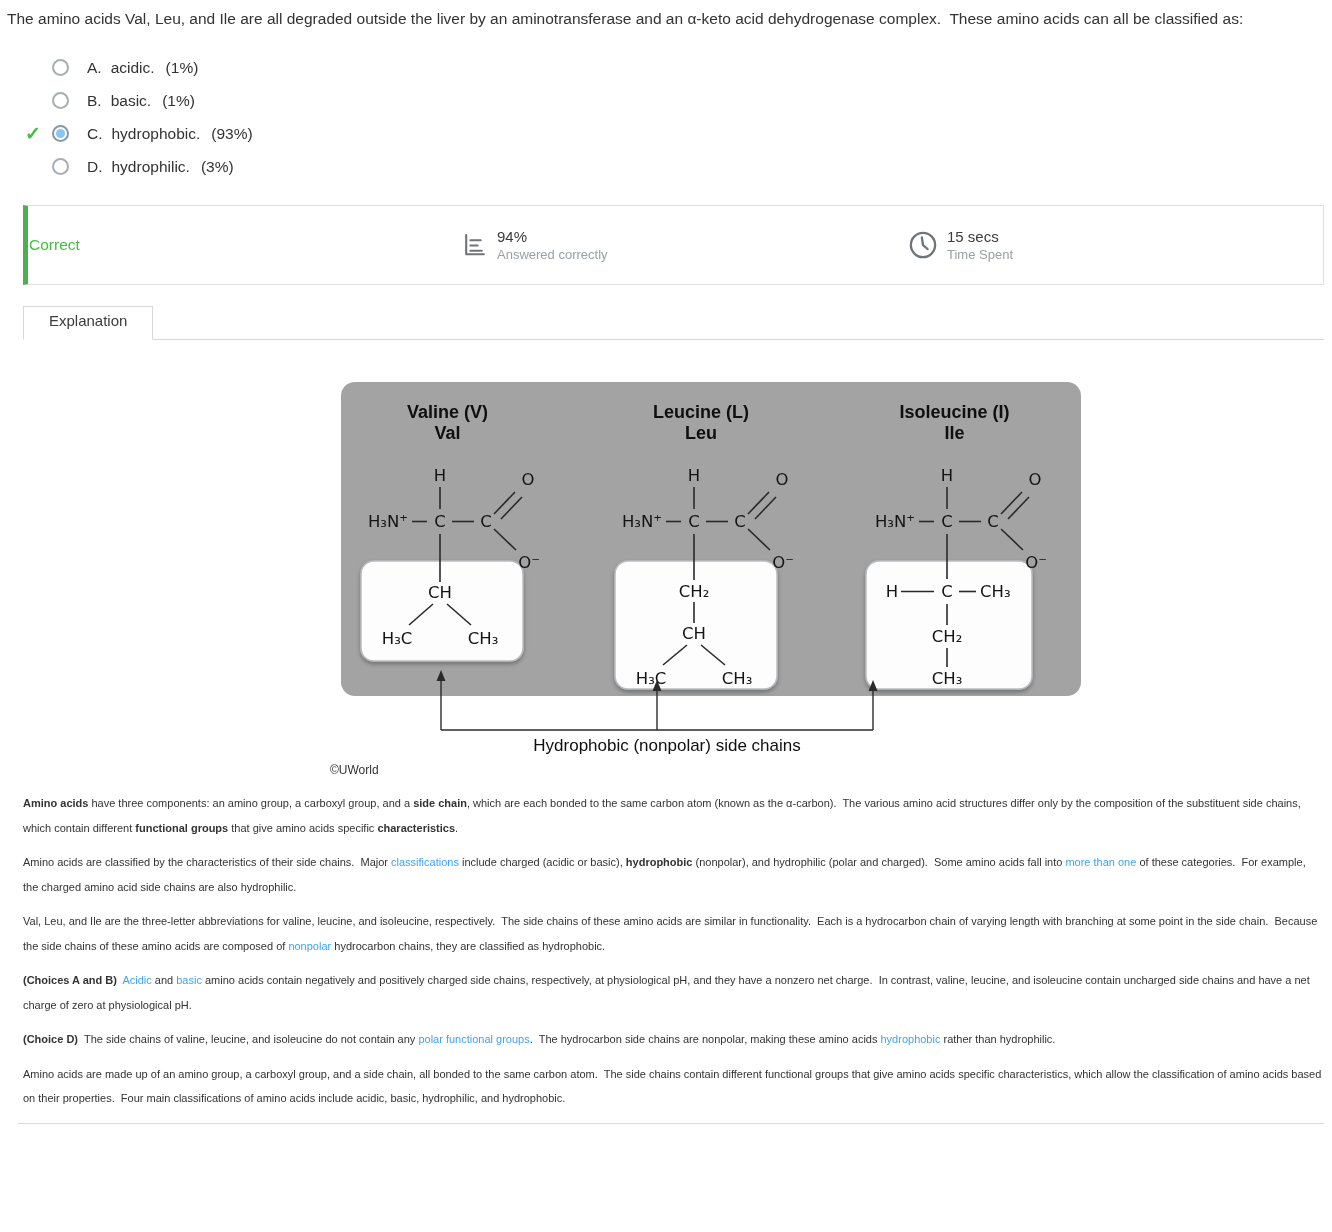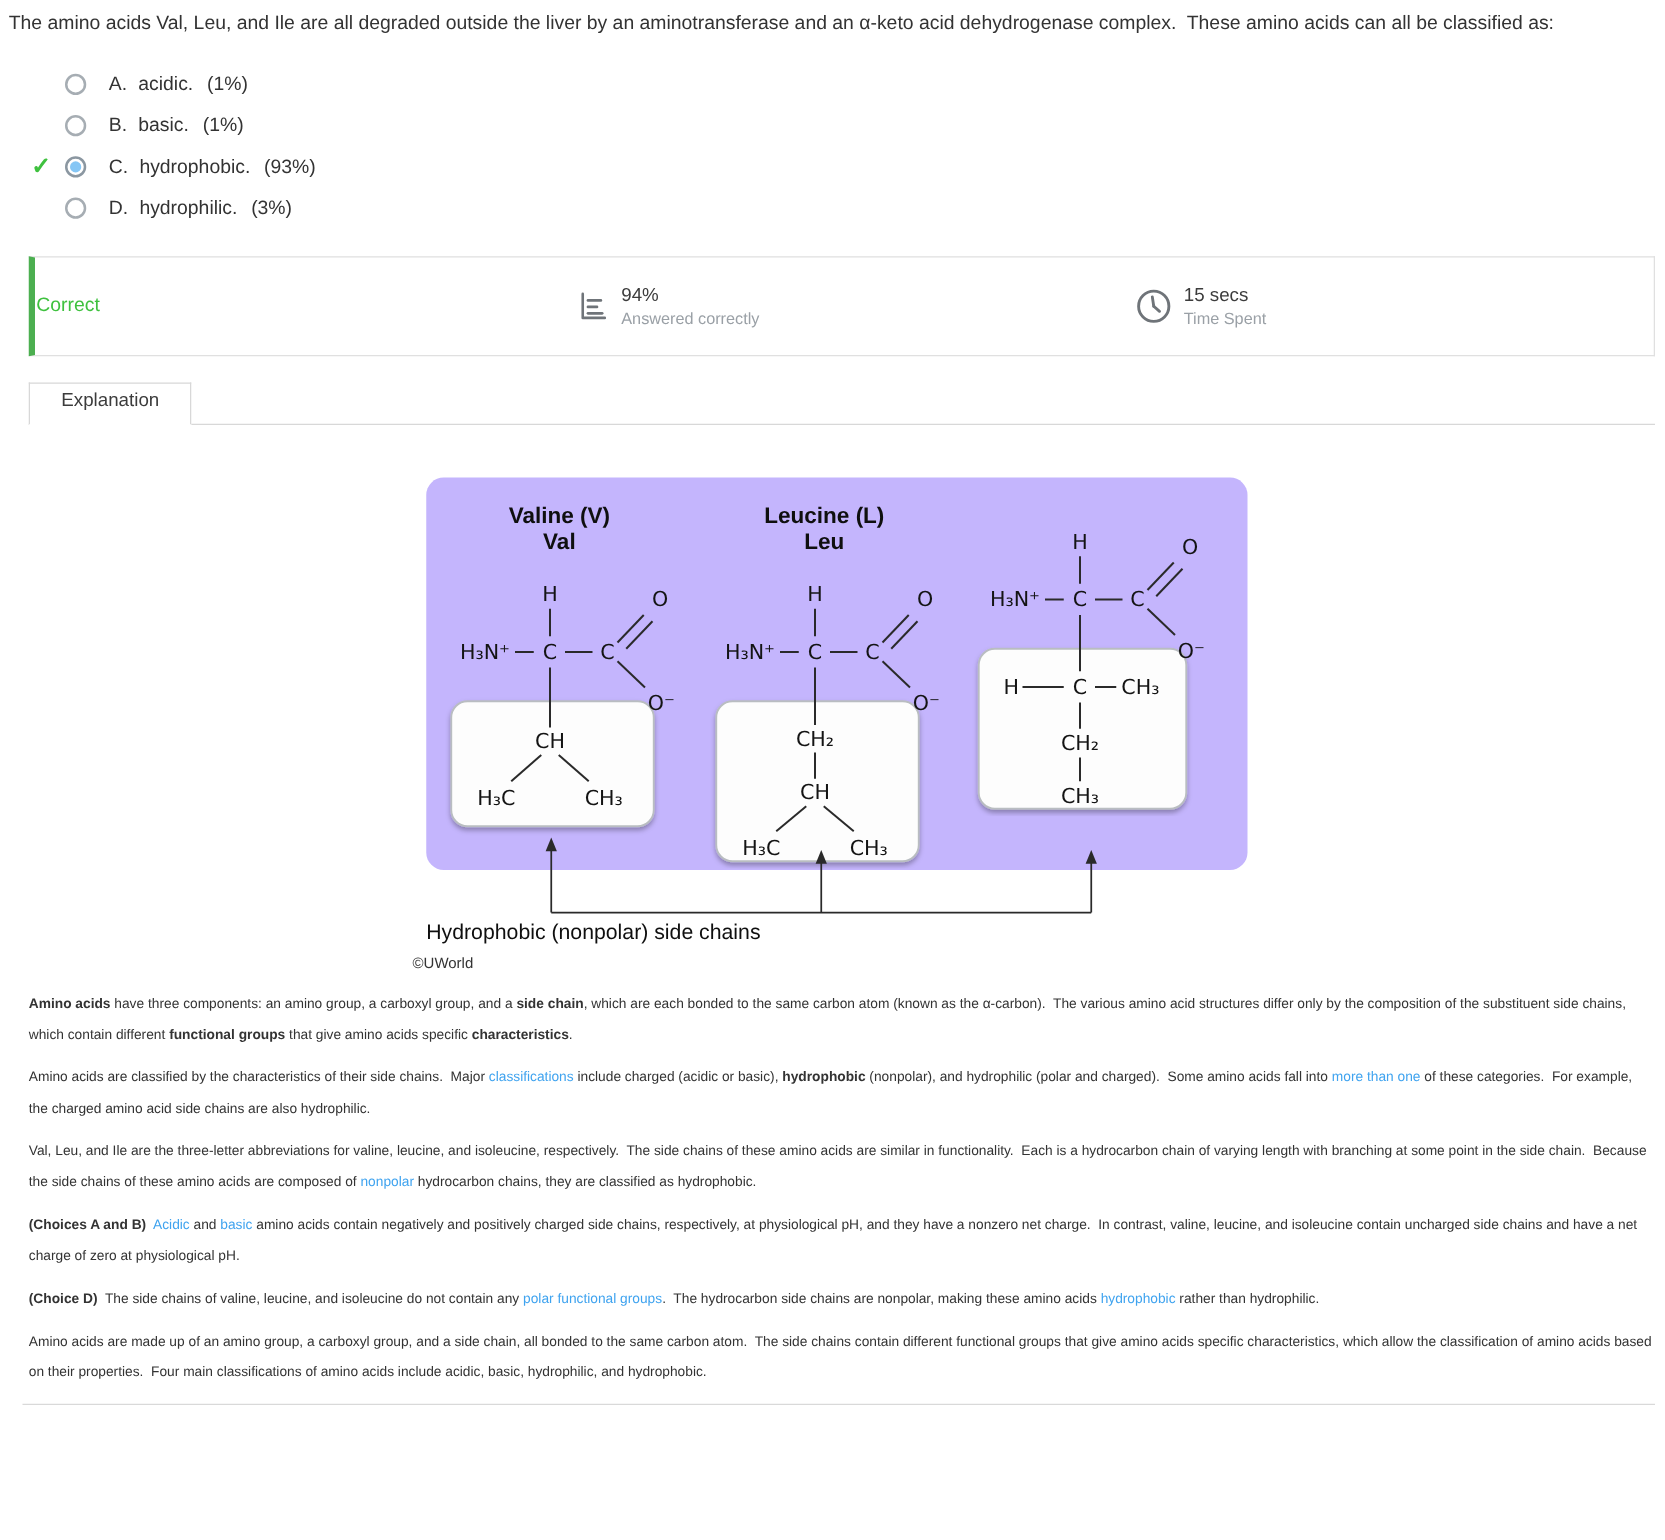--- a/index.html
+++ b/index.html
@@ -31,32 +31,32 @@
   .stat svg{flex:0 0 auto;}
   .stat-texts{margin-left:9px;}
   .stat-value{font-size:15px;color:#3c3c3c;}
   .stat-label{font-size:13px;color:#9aa0a6;margin-top:2px;}
   
   .tabs{margin:21px 0 0 16px;border-bottom:1px solid #d8d8d8;display:flex;}
   .tab{border:1px solid #d8d8d8;border-bottom:1px solid #fff;background:#fff;
        padding:5px 25px 10px 25px;font-size:15px;color:#3c3c3c;margin-bottom:-1px;cursor:pointer;}
   
   .diagram{margin-top:42px;}
-  .panel{width:657px;margin-left:334px;background:#c4b5fd;border-radius:14px;
+  .panel{width:740px;margin-left:334px;background:#a3a3a3;border-radius:14px;
          padding:20px 24px 0 4px;box-sizing:border-box;display:flex;justify-content:space-between;height:314px;}
   .struct-col{width:205px;text-align:center;}
   .struct-title{font-weight:bold;font-size:18px;line-height:21px;color:#0f0f0f;}
   .structure{margin-top:13px;display:inline-block;}
   .atom{font-family:"DejaVu Sans",sans-serif;font-size:16.5px;fill:#141414;}
   .bond{stroke:#2a2a2a;stroke-width:1.6;}
   .sidebox{fill:#fdfdfd;stroke:#b9bdc1;stroke-width:1.5;}
   .bracket{display:block;margin:-40px 0 0 334px;}
   .bline{stroke:#2a2a2a;stroke-width:1.4;fill:none;}
   .bhead{fill:#2a2a2a;}
-  .caption{width:652px;margin-left:334px;text-align:left;font-size:17px;color:#0f0f0f;margin-top:2px;}
+  .caption{width:652px;margin-left:334px;text-align:center;font-size:17px;color:#0f0f0f;margin-top:2px;}
   .credit{font-size:12px;color:#333;margin:7px 0 0 323px;}
   
   .expl{margin-top:14px;font-size:11px;line-height:24.5px;color:#333;margin-left:16px;}
   .para{white-space:pre-wrap;margin:0 0 10px 0;}
   .para:last-child{margin-bottom:0;}
   .para .b{font-weight:bold;}
   .para .link{color:#3fa3ef;cursor:pointer;}
   .edu-heading{margin-bottom:0;}
   .divider{border-top:1px solid #d9d9d9;margin:12px 0 0 11px;height:7px;}
 </style>
@@ -192,20 +192,24 @@
         <text class="atom" x="183" y="28" text-anchor="middle">O</text>
         <text class="atom" x="184" y="111" text-anchor="middle">O⁻</text>
         <text class="atom" x="95" y="140" text-anchor="middle">CH₂</text>
         <text class="atom" x="95" y="182" text-anchor="middle">CH</text>
         <text class="atom" x="52" y="227" text-anchor="middle">H₃C</text>
         <text class="atom" x="138" y="227" text-anchor="middle">CH₃</text>
       </svg>
     </div>
 
     <div class="struct-col">
+      <div class="struct-title">
+        <div>Isoleucine (I)</div>
+        <div>Ile</div>
+      </div>
       <svg class="structure" width="210" height="238" viewBox="0 0 210 238">
         <defs>
             <filter id="sh3" x="-20%" y="-20%" width="140%" height="150%">
               <feDropShadow dx="0" dy="2.5" stdDeviation="2" flood-opacity="0.3"></feDropShadow>
             </filter>
           </defs>
         <rect class="sidebox" x="14" y="104" width="166" height="128" rx="13" filter="url(#sh3)"></rect>
         <line class="bond" x1="95" y1="30" x2="95" y2="52"></line>
         <line class="bond" x1="67" y1="64.5" x2="82" y2="64.5"></line>
         <line class="bond" x1="107" y1="64.5" x2="129" y2="64.5"></line>

